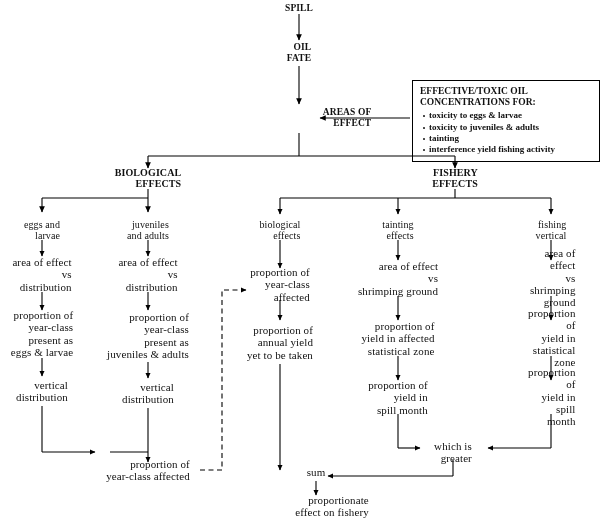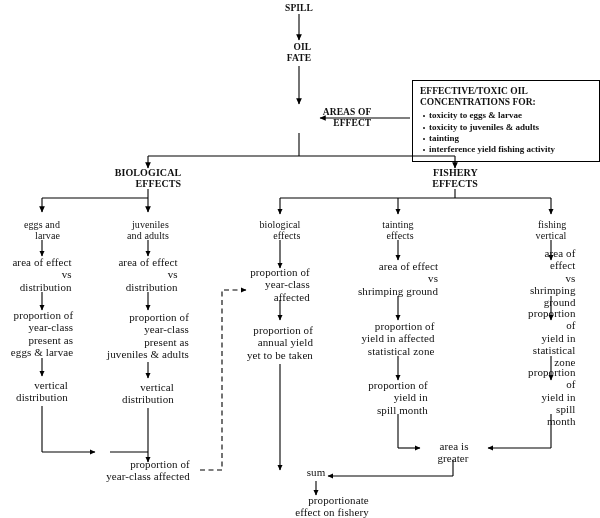--- a/index.html
+++ b/index.html
@@ -191,19 +191,19 @@
 shrimping ground</div>
   <div class="node tiny" style="left:551px;top:338px;">proportion of
 yield in
 statistical zone</div>
   <div class="node tiny" style="left:551px;top:397px;">proportion of
 yield in
 spill month</div>
 
   <div class="node tiny" style="left:148px;top:470px;">proportion of
 year-class affected</div>
-  <div class="node tiny" style="left:453px;top:452px;">area is
+  <div class="node tiny" style="left:453px;top:452px;">which is
 greater</div>
   <div class="node tiny" style="left:316px;top:472px;">sum</div>
   <div class="node tiny" style="left:332px;top:506px;">proportionate
 effect on fishery</div>
 
 </div>
 
 </body></html>

